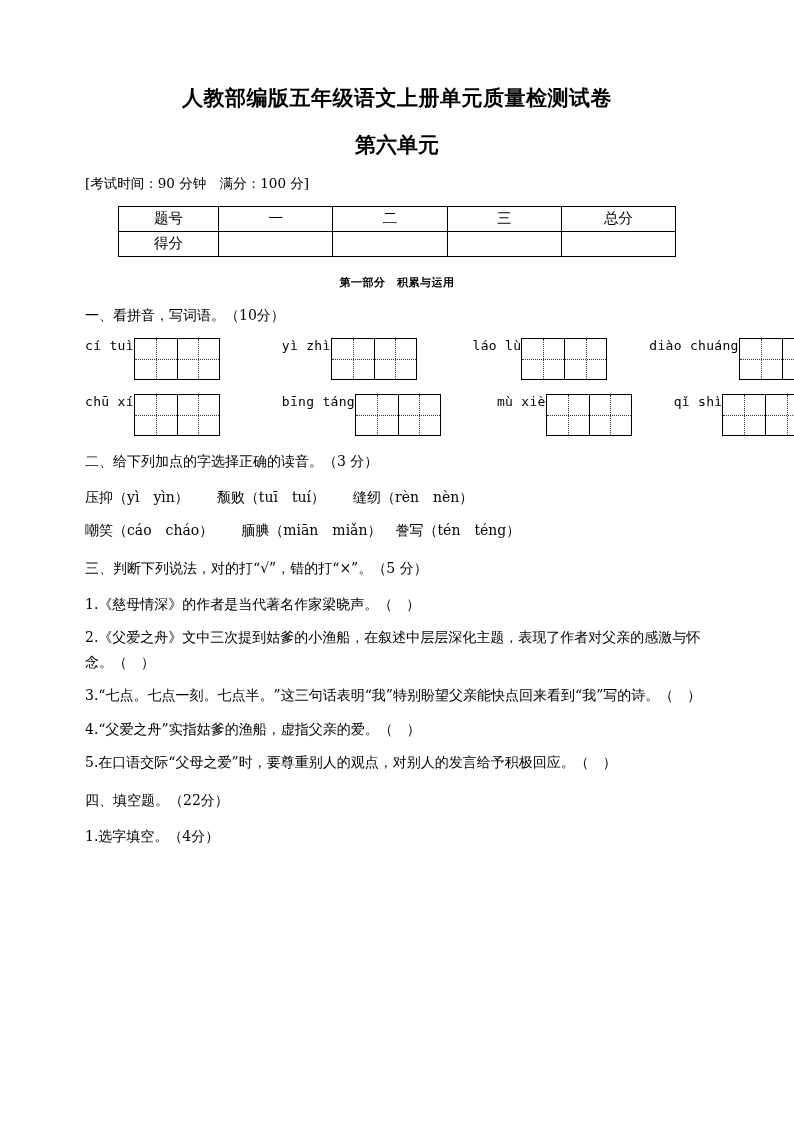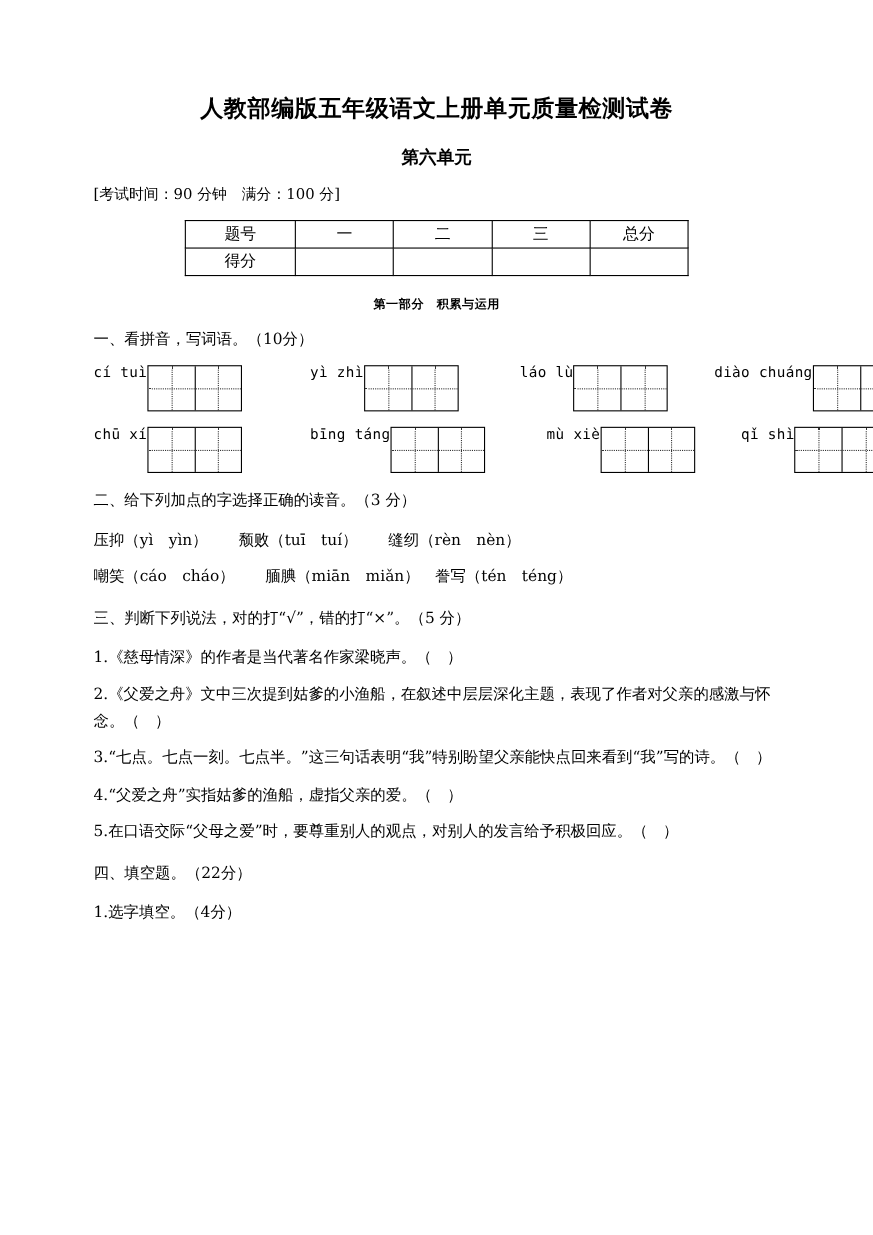--- a/index.html
+++ b/index.html
@@ -30,21 +30,21 @@
     font-size: 21px;
     font-weight: bold;
     letter-spacing: 0.5px;
     margin: 0;
     padding-top: 86px;
     line-height: 1.2;
     font-family: "DejaVu Sans", "Liberation Sans", sans-serif;
   }
   .doc-subtitle {
     text-align: center;
-    font-size: 16px;
+    font-size: 21px;
     font-weight: bold;
     margin: 0;
     padding-top: 22px;
     line-height: 1.2;
     font-family: "DejaVu Sans", "Liberation Sans", sans-serif;
   }
   .exam-meta {
     text-align: left;
     font-size: 13.5px;
     margin: 0;
@@ -53,21 +53,21 @@
   }
 
   
   .score-table-wrap {
     padding-top: 14px;
     display: flex;
     justify-content: center;
   }
   table.score-table {
     border-collapse: collapse;
-    width: 458px;
+    width: 558px;
     table-layout: fixed;
   }
   table.score-table td {
     border: 1px solid #000000;
     height: 25px;
     text-align: center;
     vertical-align: middle;
     font-size: 14.5px;
     padding: 0;
   }

